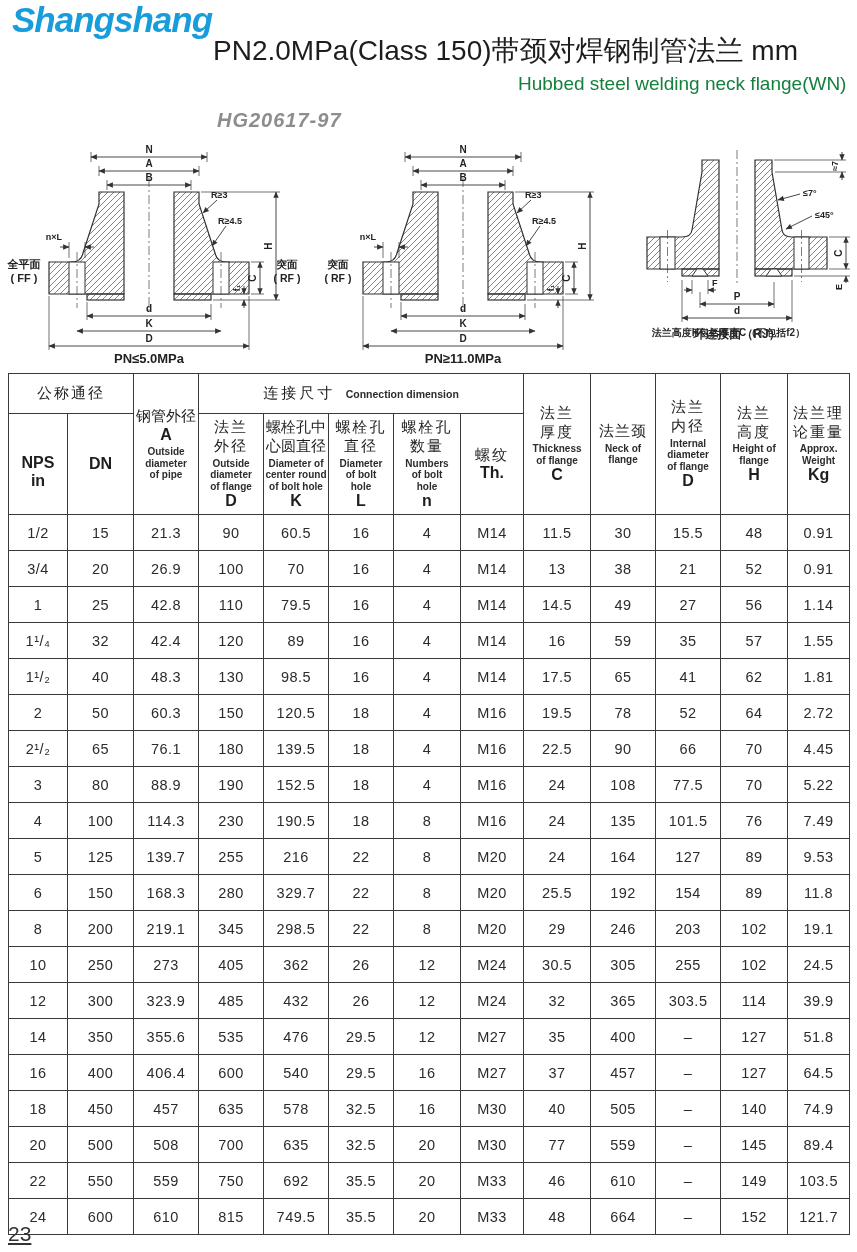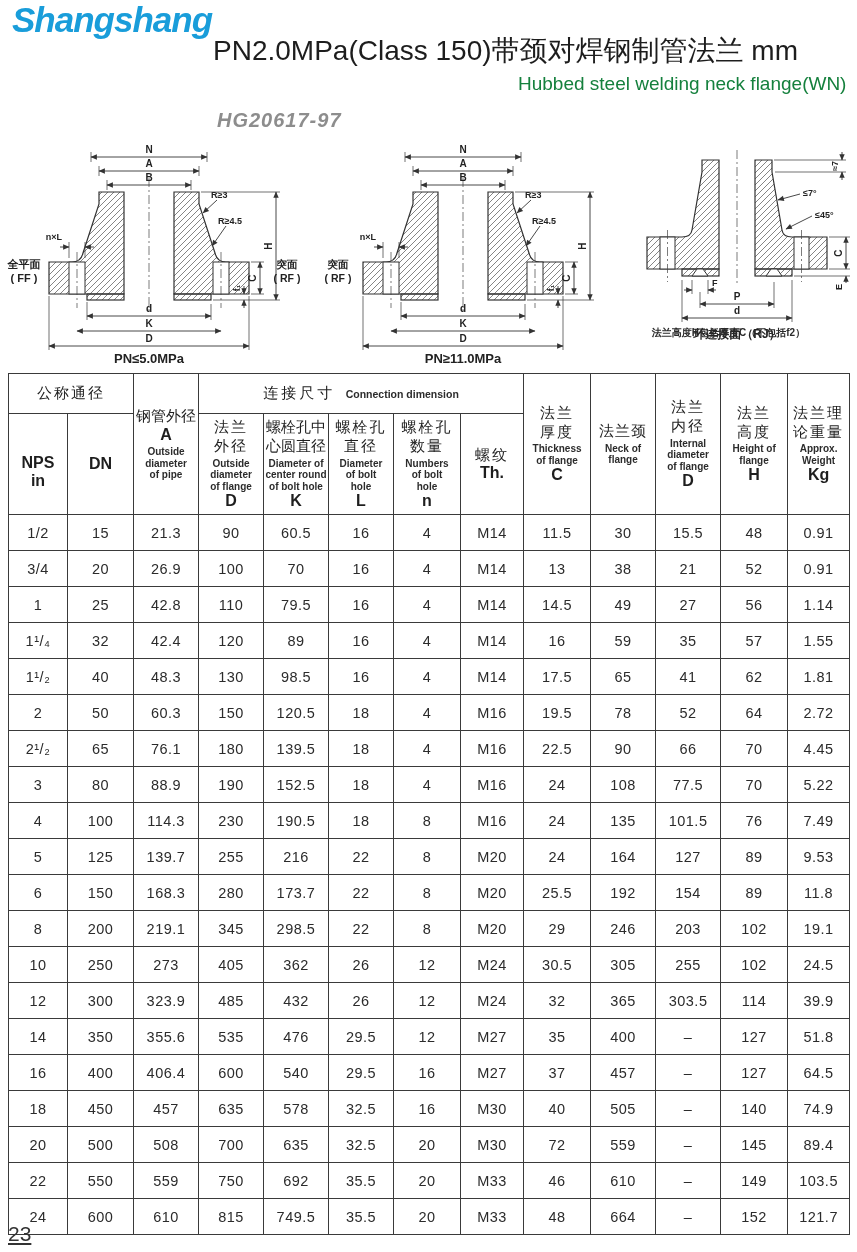--- a/index.html
+++ b/index.html
@@ -589,21 +589,21 @@
         <td>164</td>
         <td>127</td>
         <td>89</td>
         <td>9.53</td>
       </tr>
       <tr>
         <td>6</td>
         <td>150</td>
         <td>168.3</td>
         <td>280</td>
-        <td>173.7</td>
+        <td>329.7</td>
         <td>22</td>
         <td>8</td>
         <td>M20</td>
         <td>25.5</td>
         <td>192</td>
         <td>154</td>
         <td>89</td>
         <td>11.8</td>
       </tr>
       <tr>
@@ -698,21 +698,21 @@
       </tr>
       <tr>
         <td>20</td>
         <td>500</td>
         <td>508</td>
         <td>700</td>
         <td>635</td>
         <td>32.5</td>
         <td>20</td>
         <td>M30</td>
-        <td>72</td>
+        <td>77</td>
         <td>559</td>
         <td>–</td>
         <td>145</td>
         <td>89.4</td>
       </tr>
       <tr>
         <td>22</td>
         <td>550</td>
         <td>559</td>
         <td>750</td>

